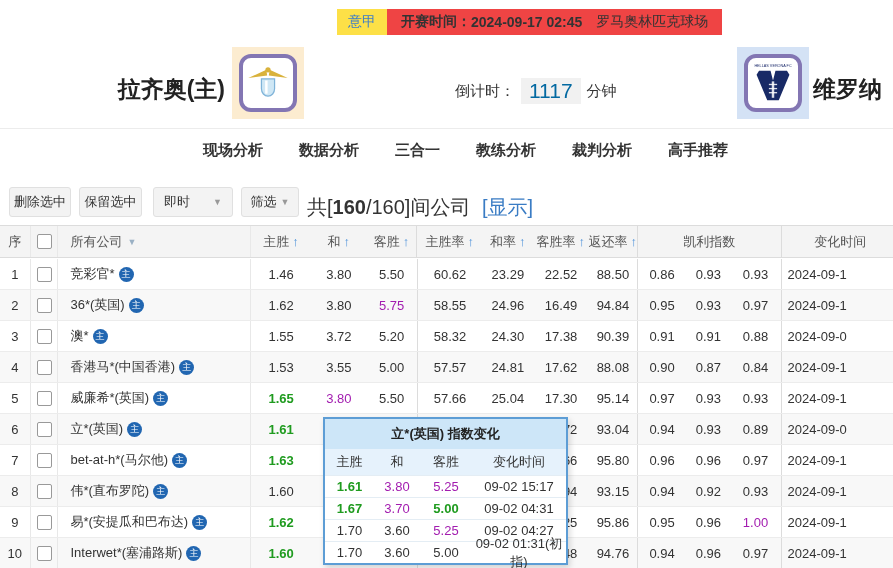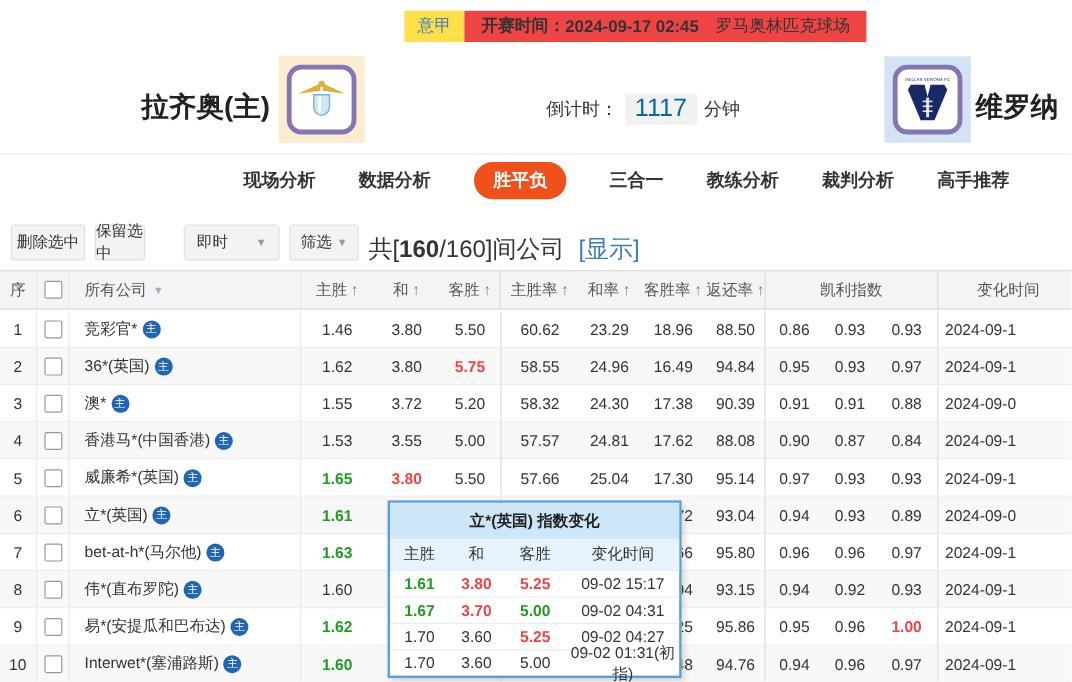--- a/index.html
+++ b/index.html
@@ -58,21 +58,21 @@
   .c-k2   { width:48px; }
   .c-k3   { width:55px;  border-right:1px solid #dcdcdc; }
   .c-date { width:120px; justify-content:flex-start; padding-left:6px; }
   .c-kelly{ width:155px; border-right:1px solid #dcdcdc; }
   .thead .cell { color:#555; }
   .arrow { color:#4a90d9; font-weight:bold; margin-left:3px; font-size:13px; }
   .hcaret { color:#9ab0c4; font-size:9px; margin-left:5px; }
   .chk { width:15px; height:15px; border:1px solid #999; border-radius:2px; background:#fff; cursor:pointer; }
   .tag { display:inline-flex; align-items:center; justify-content:center; width:15px; height:15px; border-radius:50%; background:#2166b1; color:#fff; font-size:9px; margin-left:4px; flex:none; }
   .green { color:#1f9b1f; font-weight:bold; }
-  .red   { color:#ef4444; font-weight:bold; }
+  .red   { color:#a21caf; font-weight:normal; }
 
   
   .popup { position:absolute; top:417px; left:323px; width:245px; border:2px solid #5d9dd5; background:#fff; z-index:9; box-shadow:2px 3px 6px rgba(0,0,0,.15); font-size:13px; }
   .popup-title { height:30px; background:#cde6f8; display:flex; align-items:center; justify-content:center; font-weight:bold; color:#222; }
   .popup-head { height:26px; background:#e6f2fc; display:flex; align-items:center; color:#333; }
   .popup-row { height:22px; display:flex; align-items:center; border-top:1px solid #e4edf4; }
   .p-h { width:49px; text-align:center; }
   .p-d { width:46px; text-align:center; }
   .p-a { width:52px; text-align:center; }
   .p-t { flex:1; text-align:center; }
@@ -119,31 +119,30 @@
         <rect x="23" y="39" width="10" height="1.6" fill="#ffffff" opacity="0.85"></rect>
       </svg>
     </div>
   </div>
   <div class="team-name-away">维罗纳</div>
 
   <div class="nav">
     <div class="nav-inner">
       <span class="tab">现场分析</span>
       <span class="tab">数据分析</span>
-      <span class="tab active">胜平负</span>
       <span class="tab">三合一</span>
       <span class="tab">教练分析</span>
       <span class="tab">裁判分析</span>
       <span class="tab">高手推荐</span>
     </div>
   </div>
 
   <div class="toolbar">
     <div class="tbtn" style="left:9px; width:62px;">删除选中</div>
-    <div class="tbtn" style="left:79px; width:42px;">保留选中</div>
+    <div class="tbtn" style="left:79px; width:63px;">保留选中</div>
     <div class="tbtn" style="left:153px; width:80px; justify-content:space-between; padding:0 10px;">
       <span>即时</span>
       <span class="caret">▼</span>
     </div>
     <div class="tbtn" style="left:241px; width:58px;">
       <span>筛选</span>
       <span class="caret" style="margin-left:4px;">▼</span>
     </div>
     <div class="tool-text">
       <span>共[</span><span class="b">160</span><span>/160]间公司</span>
@@ -201,21 +200,21 @@
         </div>
       <div class="cell c-co">
           <span>竞彩官*</span>
           <span class="tag">主</span>
         </div>
       <div class="cell c-h">1.46</div>
       <div class="cell c-d">3.80</div>
       <div class="cell c-a">5.50</div>
       <div class="cell c-hr">60.62</div>
       <div class="cell c-dr">23.29</div>
-      <div class="cell c-ar">18.96</div>
+      <div class="cell c-ar">22.52</div>
       <div class="cell c-pay">88.50</div>
       <div class="cell c-k1">0.86</div>
       <div class="cell c-k2">0.93</div>
       <div class="cell c-k3">0.93</div>
       <div class="cell c-date">2024-09-1</div>
     </div>
 
     <div class="trow">
       <div class="cell c-no">2</div>
       <div class="cell c-chk">

